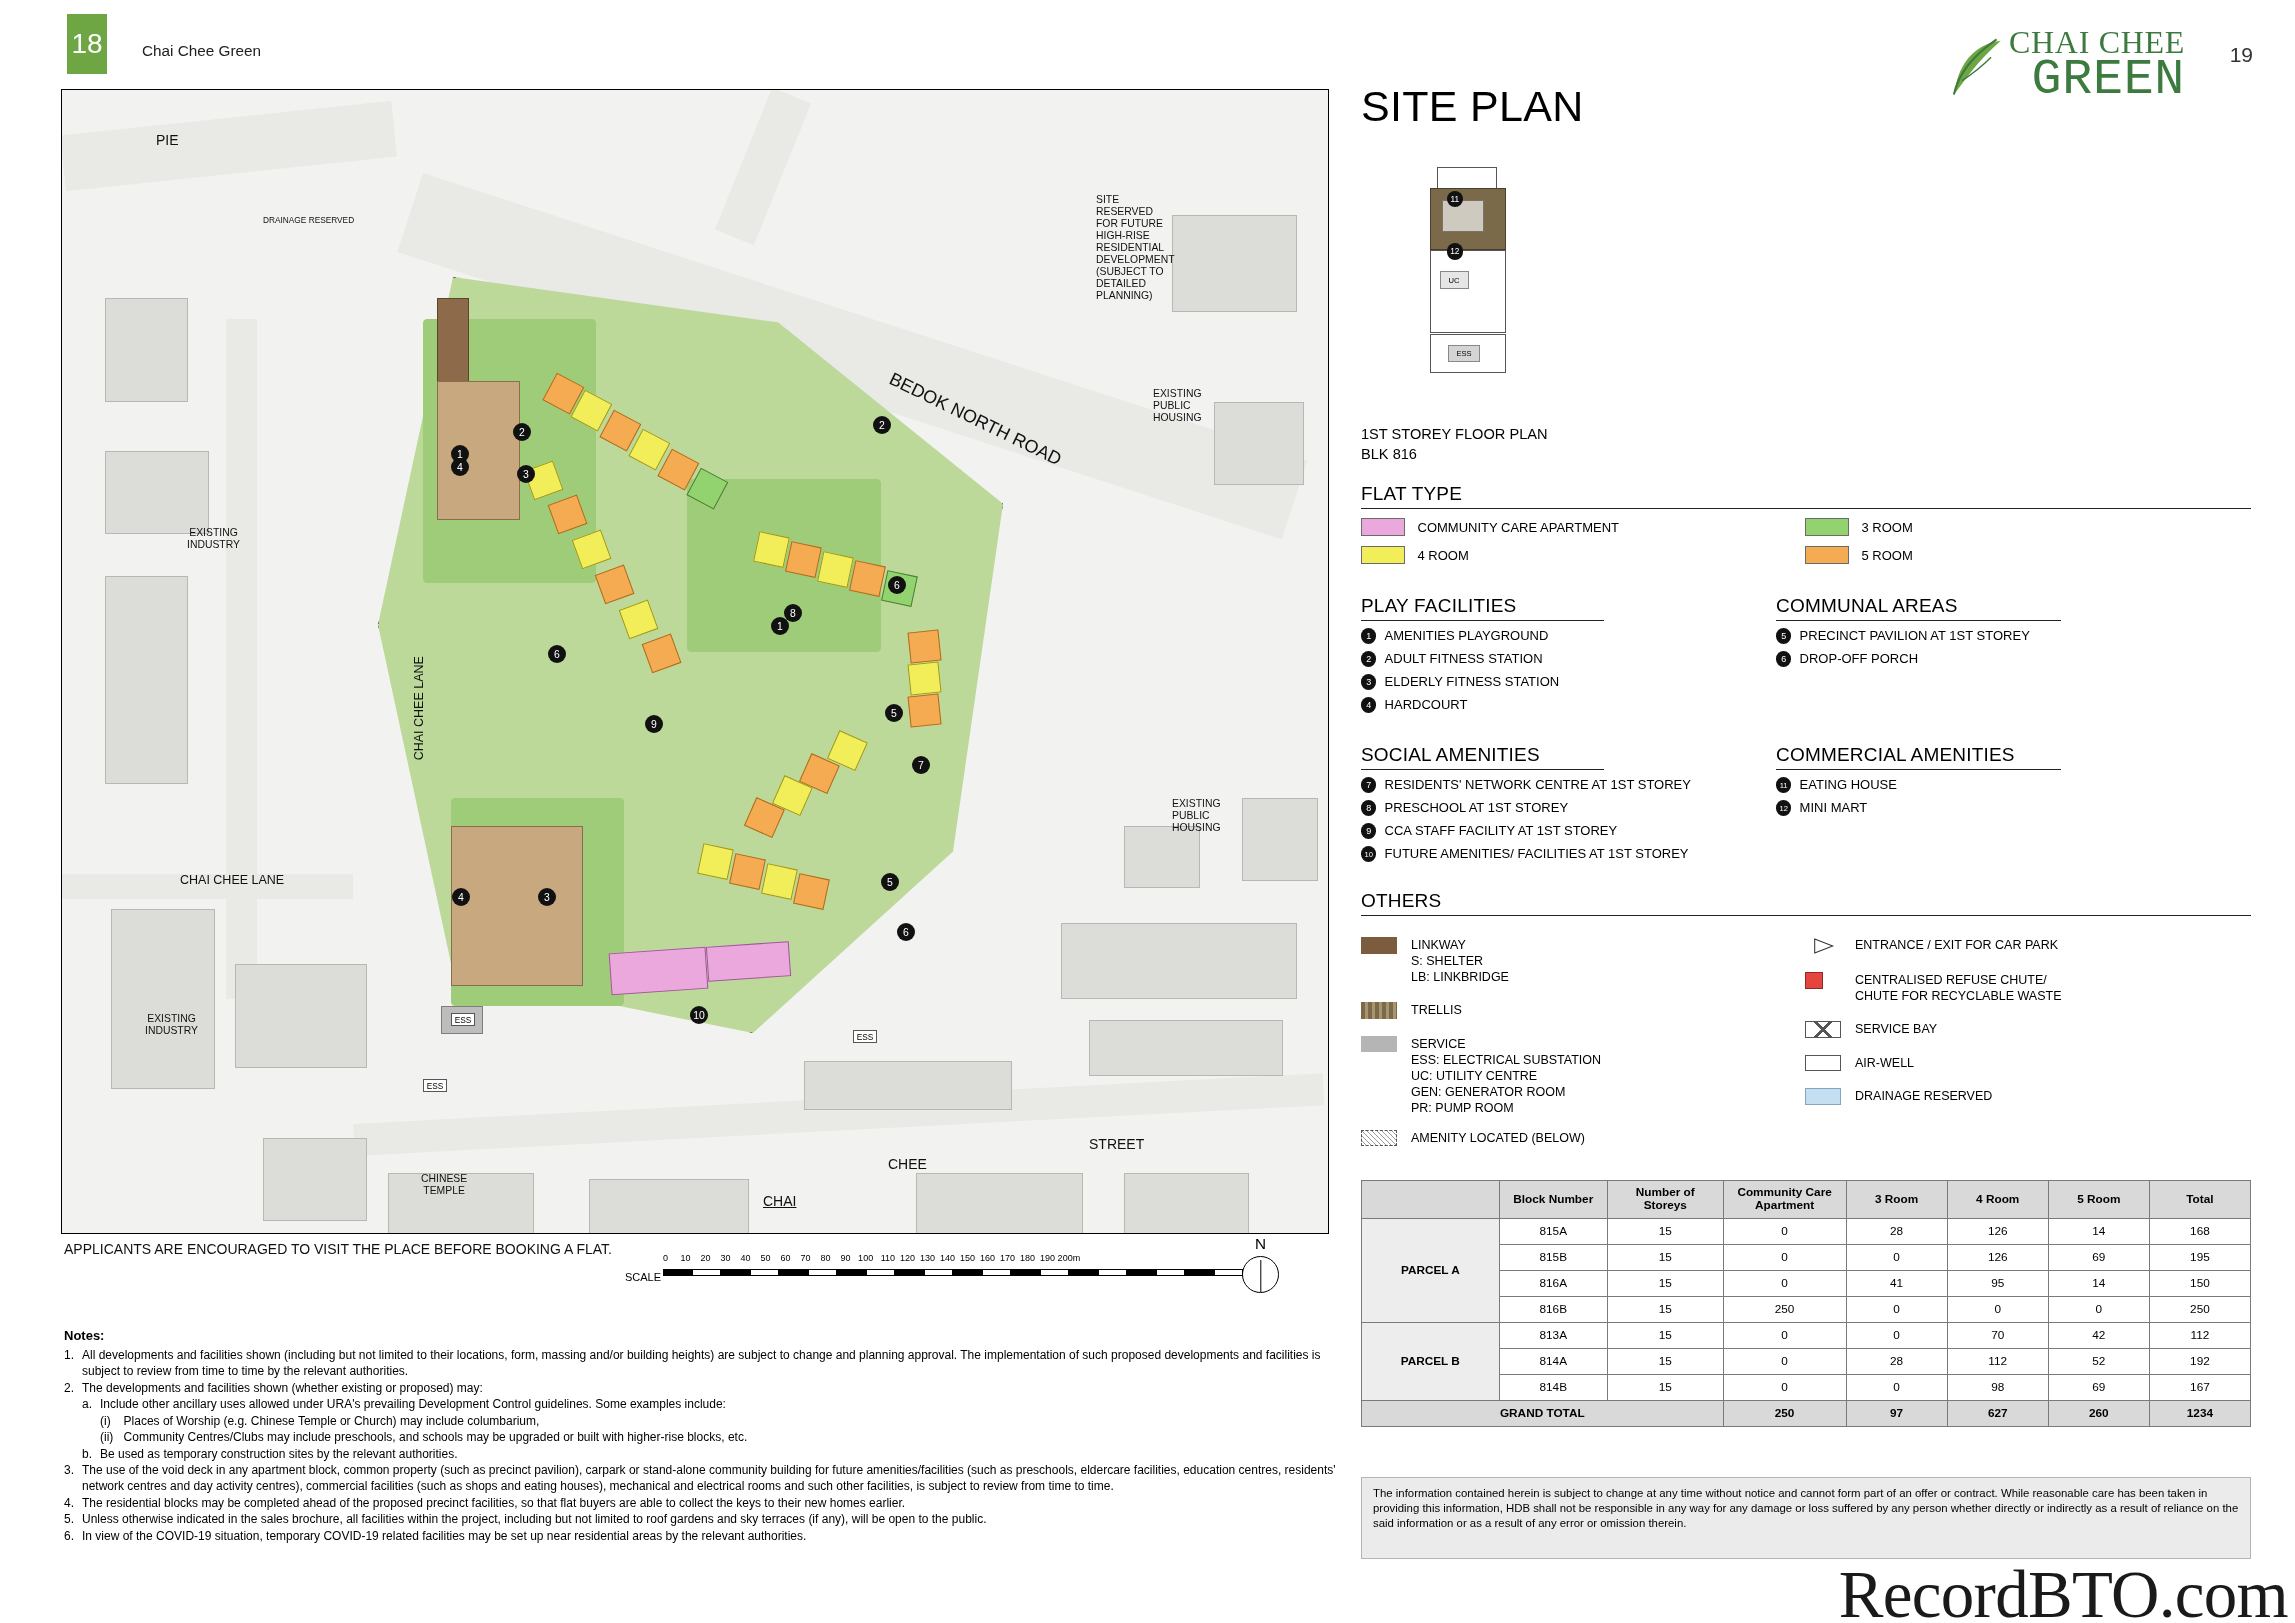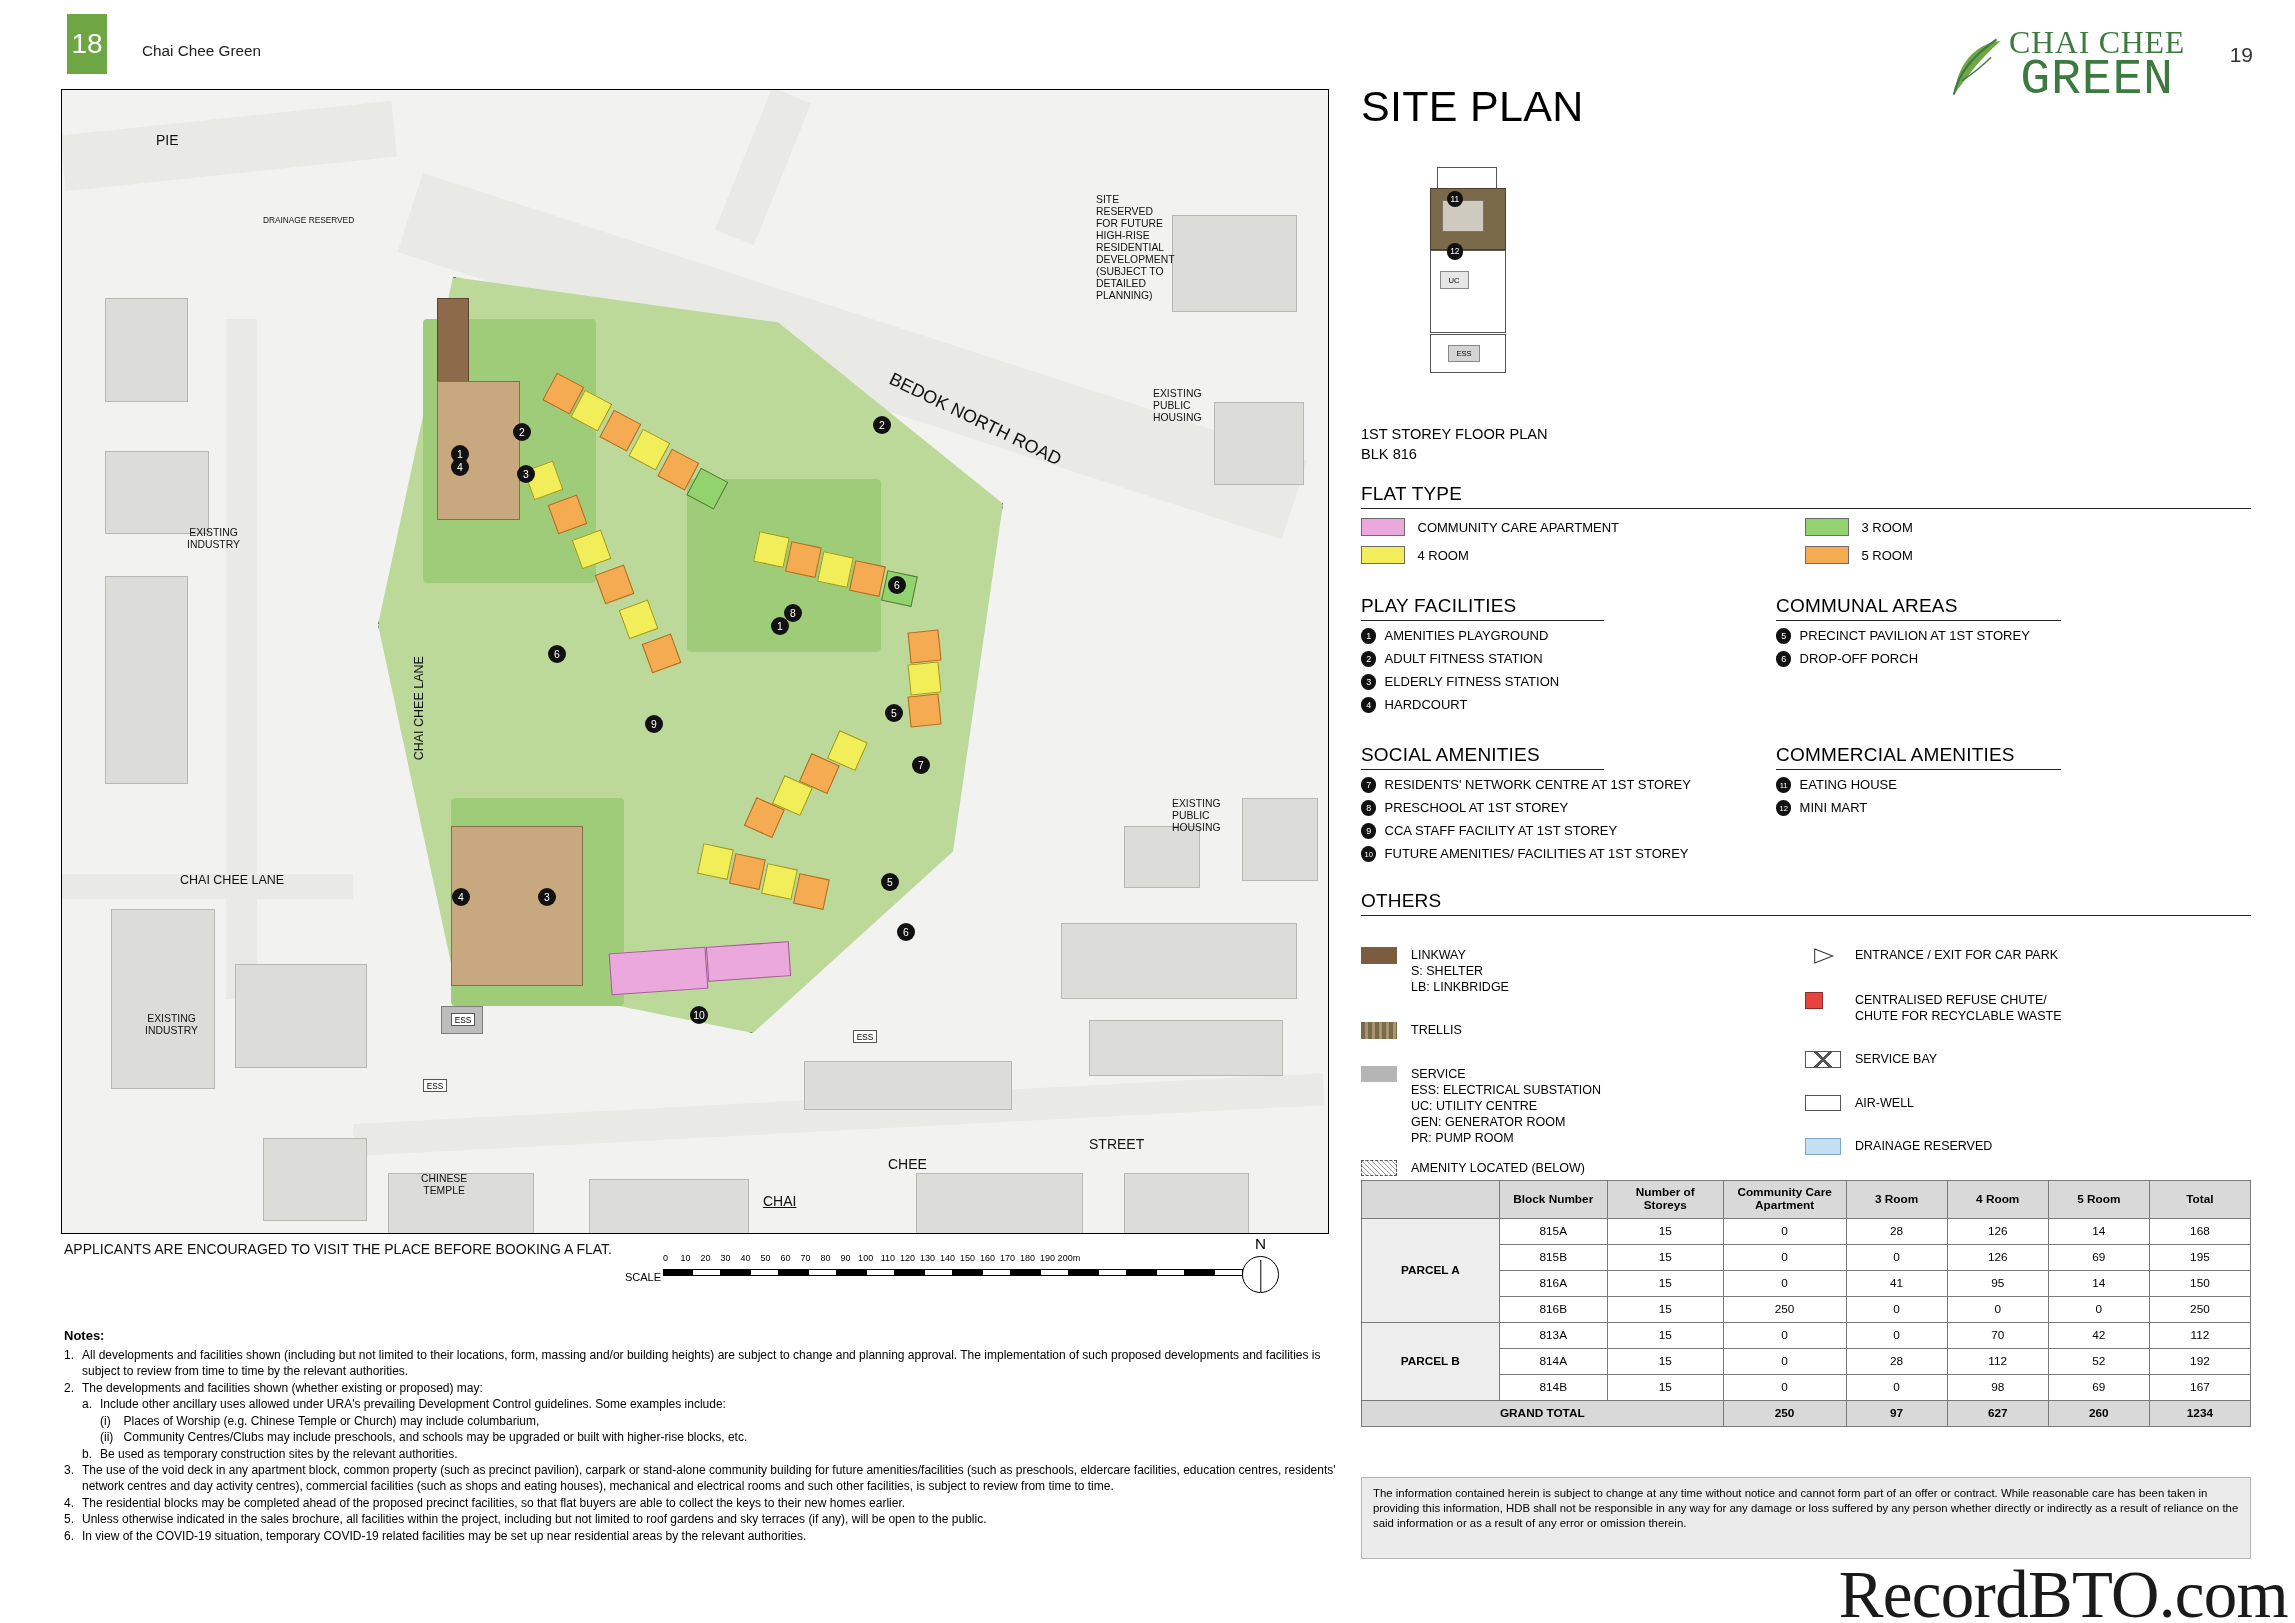--- a/index.html
+++ b/index.html
@@ -87,21 +87,21 @@
   .notes .row { display:flex; margin-bottom:0.7px; }
   .notes .num { width:18px; flex:0 0 18px; }
   .notes .txt { flex:1; }
   .notes .sub { padding-left:18px; }
 
   
   .site-title {
     position:absolute; left:1361px; top:82px;
     font-size:43px; font-weight:normal; letter-spacing:0.3px;
   }
-  .logo { position:absolute; right:50px; top:28px; width:298px; text-align:center; }
+  .logo { position:absolute; right:50px; top:28px; width:298px; text-align:right; }
   .logo-row { display:flex; align-items:center; }
   .logo-leaf { width:62px; height:67px; position:relative; }
   .logo-text { line-height:0.92; }
   .logo-text .l1 { font-size:32px; letter-spacing:0.7px; color:#3c7a3f; font-family:"Liberation Serif", serif; }
   .logo-text .l2 { font-size:50px; letter-spacing:0.7px; color:#3c7a3f; font-family:Liberation Mono, monospace; }
 
   
   .keyplan { position:absolute; left:1416px; top:167px; width:139px; height:236px; }
   .kp-part { position:absolute; }
   .keyplan-caption { position:absolute; left:1361px; top:425px; font-size:14.6px; line-height:1.35; }
@@ -110,21 +110,21 @@
   .sec-title { font-size:19px; letter-spacing:0.2px; }
   .sec-rule { border-bottom:1px solid #222; margin-top:2.8px; }
   .legend-row { display:flex; align-items:center; margin-top:9.7px; font-size:13px; }
   .swatch { width:44px; height:18px; margin-right:12.5px; border:0.7px solid #6b6b6b; }
   .num-item { display:flex; align-items:flex-start; margin-top:7px; font-size:13px; }
   .num-dot {
     width:15.3px; height:15.3px; border-radius:50%; background:#111; color:#fff;
     font-size:9px; display:flex; align-items:center; justify-content:center;
     margin-right:8.3px; flex:0 0 15.3px; margin-top:0.7px;
   }
-  .other-item { display:flex; align-items:flex-start; margin-top:27px; font-size:12.5px; }
+  .other-item { display:flex; align-items:flex-start; margin-top:17px; font-size:12.5px; }
   .other-sw { width:36px; height:16.7px; margin-right:14px; flex:0 0 36px; }
   .other-txt { line-height:1.28; }
 
   
   table.flats {
     position:absolute; left:1361px; top:1180px; width:890px;
     border-collapse:collapse; font-size:11.8px;
   }
   table.flats th, table.flats td {
     border:0.7px solid #7a7a7a; padding:4.9px 5.6px; text-align:center; height:26px;

